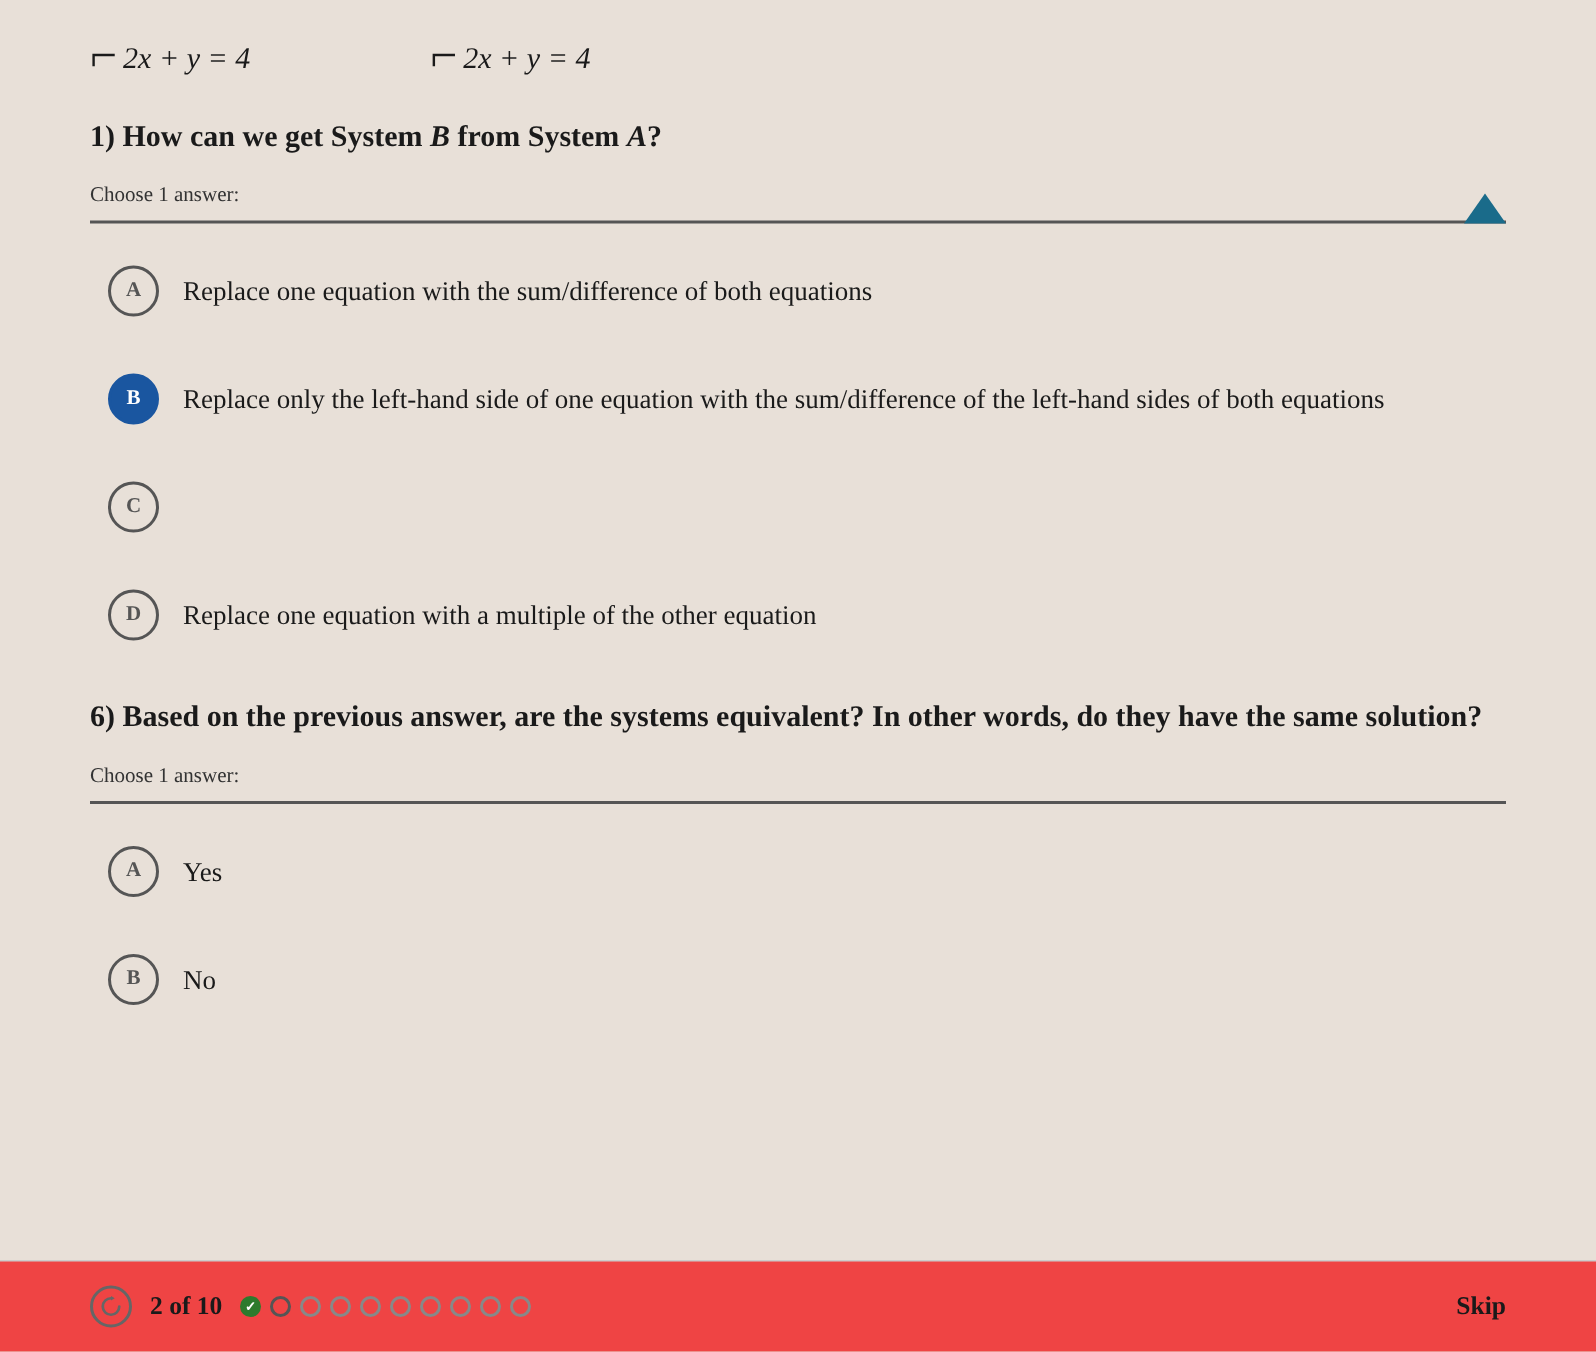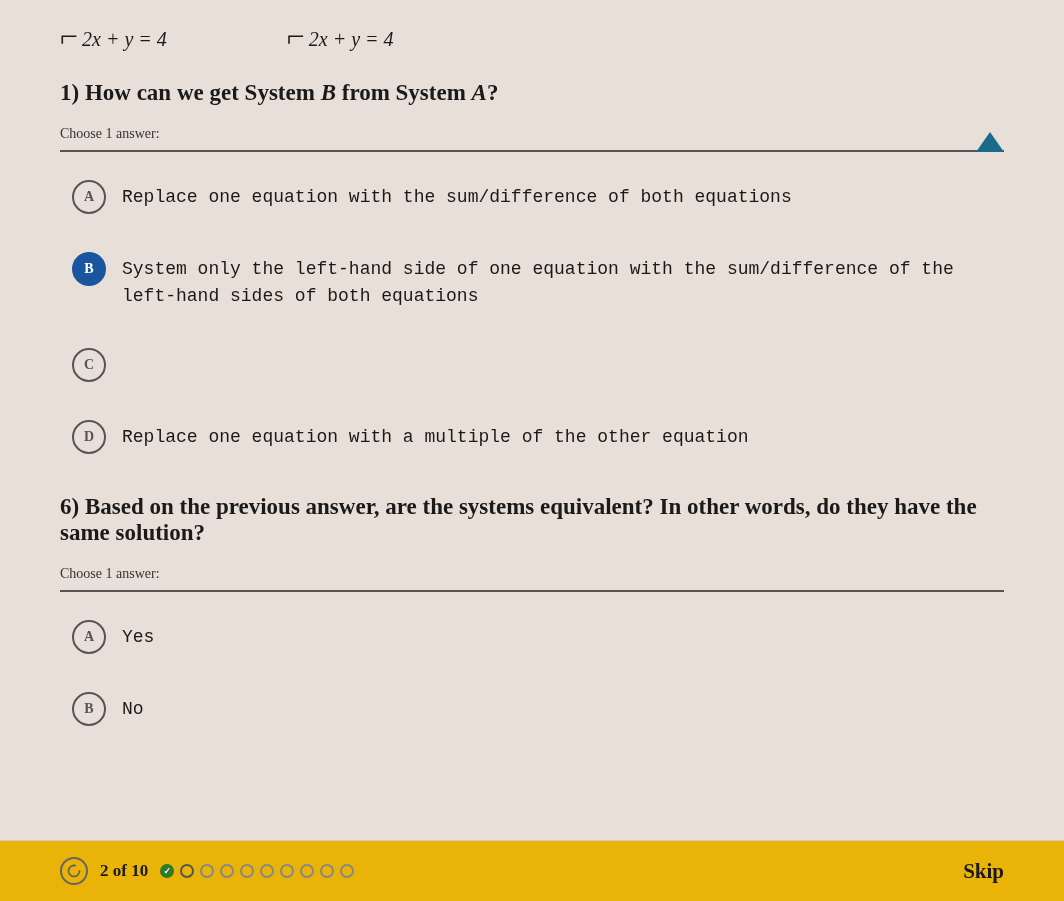--- a/index.html
+++ b/index.html
@@ -55,21 +55,21 @@
 
     .eq-text {
       font-size: 20px;
       font-style: italic;
       padding-top: 4px;
       text-align: right;
     }
 
     
     .question-title {
-      font-size: 23px;
+      font-size: 20px;
       font-weight: bold;
       color: #1a1a1a;
       margin-bottom: 20px;
       font-family: 'Georgia', serif;
     }
 
     .question-title em {
       font-style: italic;
       font-weight: bold;
     }
@@ -127,38 +127,38 @@
 
     .option-circle.selected {
       background: #1a56a0;
       border-color: #1a56a0;
       color: white;
     }
 
     .option-text {
       font-size: 18px;
       color: #1a1a1a;
-      font-family: Liberation Mono, monospace;
+      font-family: Liberation Serif, serif;
       line-height: 1.5;
       padding-top: 4px;
     }
 
     
     .question-section {
       margin-top: 32px;
       margin-bottom: 20px;
     }
 
     
     .bottom-bar {
       display: flex;
       align-items: center;
       justify-content: space-between;
       padding: 16px 60px;
-      background: #eab308;
+      background: #ef4444;
       border-top: 1px solid #ccc;
     }
 
     .bottom-left {
       display: flex;
       align-items: center;
       gap: 12px;
     }
 
     .refresh-icon {
@@ -213,21 +213,21 @@
       border: 2px solid #555;
     }
 
     .dot-empty {
       background: transparent;
       border: 2px solid #888;
       border-radius: 50%;
     }
 
     .skip-button {
-      font-size: 21px;
+      font-size: 17px;
       font-weight: bold;
       color: #1a1a1a;
       font-family: 'Georgia', serif;
       background: none;
       border: none;
       cursor: pointer;
       text-align: right;
     }
   </style>
 </head>
@@ -257,21 +257,21 @@
       <div class="divider-arrow"></div>
     </div>
 
     <div class="answer-option">
       <div class="option-circle">A</div>
       <span class="option-text">Replace one equation with the sum/difference of both equations</span>
     </div>
 
     <div class="answer-option">
       <div class="option-circle selected">B</div>
-      <span class="option-text">System only the left-hand side of one equation with the sum/difference of the left-hand sides of both equations</span>
+      <span class="option-text">Replace only the left-hand side of one equation with the sum/difference of the left-hand sides of both equations</span>
     </div>
 
     <div class="answer-option">
       <div class="option-circle">C</div>
     </div>
 
     <div class="answer-option">
       <div class="option-circle">D</div>
       <span class="option-text">Replace one equation with a multiple of the other equation</span>
     </div>

